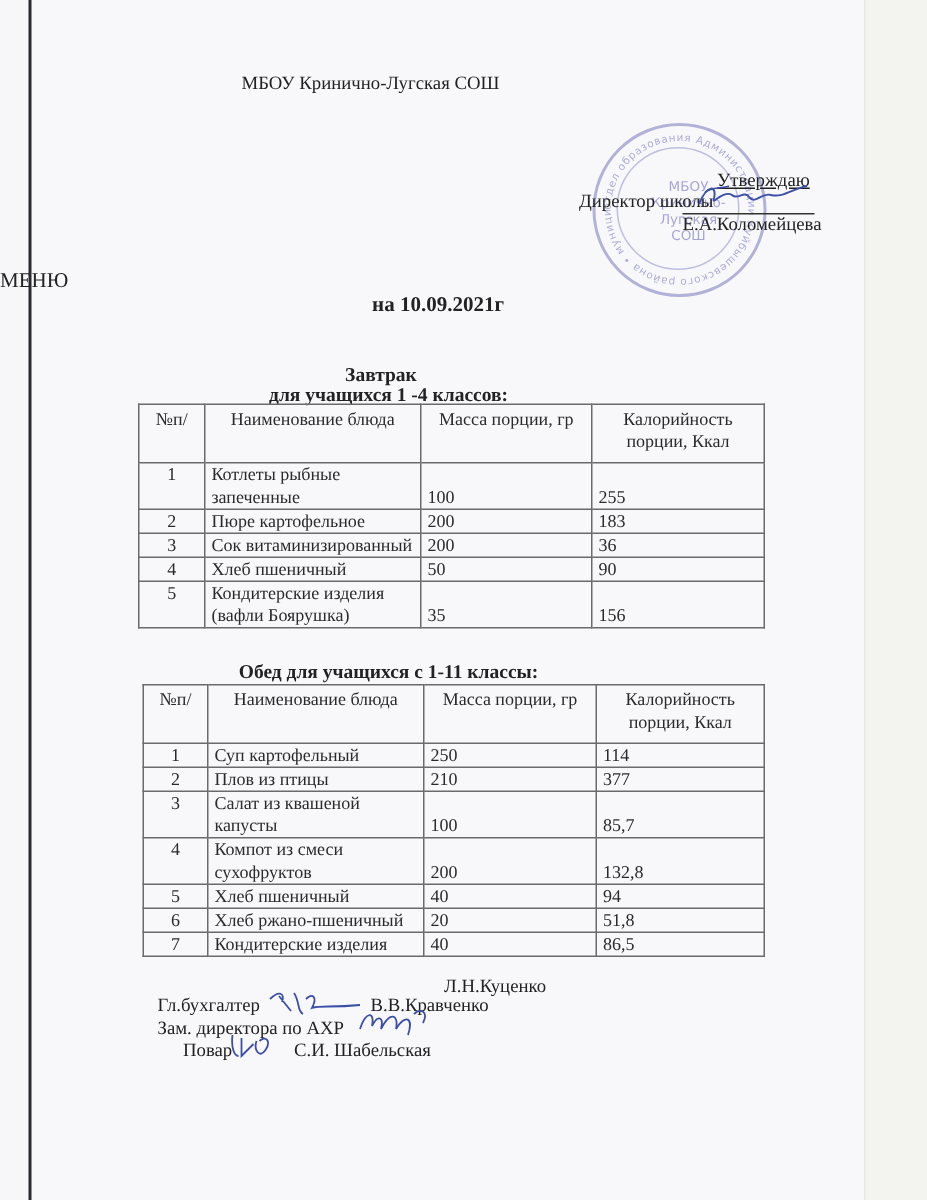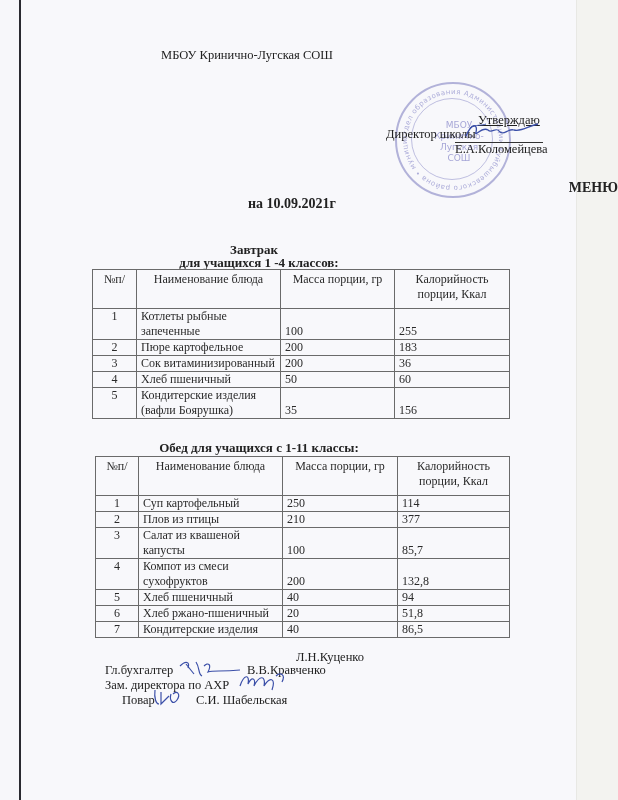--- a/index.html
+++ b/index.html
@@ -39,21 +39,21 @@
   .stamp-arc {
     position: absolute; left: 0; top: 0; width: 112px; height: 112px;
   }
 
   .approve { top: 113px; left: 478px; font-size: 12.5px; text-decoration: underline; }
   .director-label { top: 127px; left: 386px; font-size: 12.5px; }
   .sign-line { position: absolute; top: 142px; left: 455px; width: 88px; border-top: 1px solid #333; }
   .director-name { top: 142px; left: 455px; font-size: 12.5px; }
   .sig { position: absolute; }
 
-  .menu-title { left: 0; width: 618px; text-align: right; top: 180px; font-size: 14px; font-weight: bold; }
+  .menu-title { left: 0; width: 618px; text-align: left; top: 180px; font-size: 14px; font-weight: normal; }
   .menu-date { left: 0; width: 584px; text-align: center; top: 196px; font-size: 14px; font-weight: bold; }
 
   .section-title { left: 0; width: 508px; text-align: center; font-size: 13px; font-weight: bold; }
   .bt1 { top: 242px; }
   .bt2 { top: 255px; left: 5px; }
   .lt1 { top: 440px; left: 5px; }
 
   table.menu {
     position: absolute; border-collapse: collapse; font-size: 12px; table-layout: fixed;
     background: transparent;
@@ -148,21 +148,21 @@
   <tr>
     <td class="num">3</td>
     <td class="name">Сок витаминизированный</td>
     <td class="val">200</td>
     <td class="val">36</td>
   </tr>
   <tr>
     <td class="num">4</td>
     <td class="name">Хлеб пшеничный</td>
     <td class="val">50</td>
-    <td class="val">60</td>
+    <td class="val">90</td>
   </tr>
   <tr>
     <td class="num">5</td>
     <td class="name">Кондитерские изделия (вафли Боярушка)</td>
     <td class="val">35</td>
     <td class="val">156</td>
   </tr>
 </tbody>
   </table>
 

